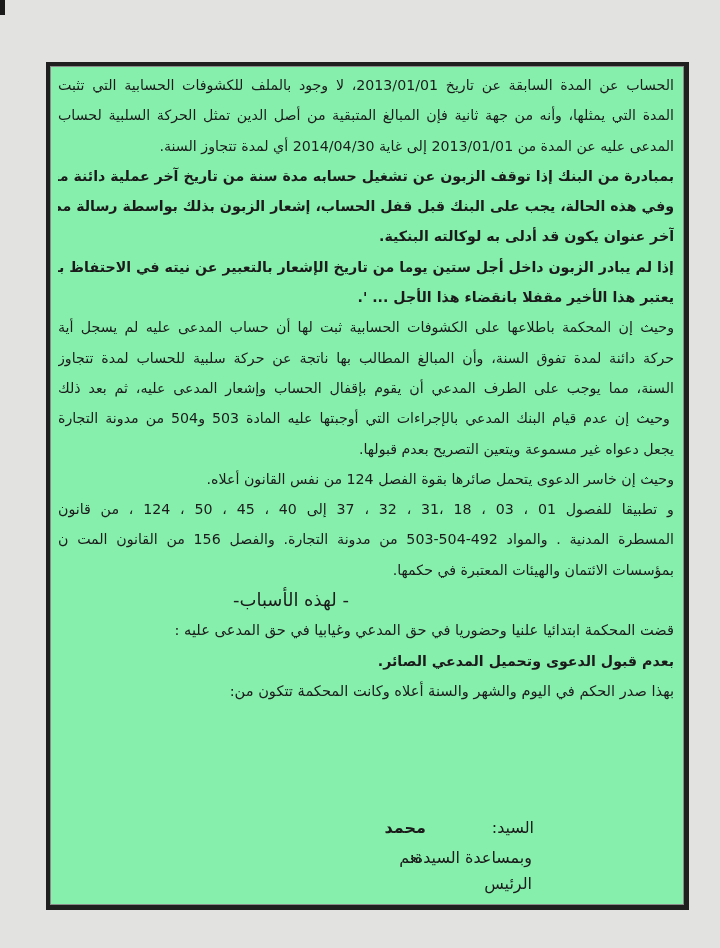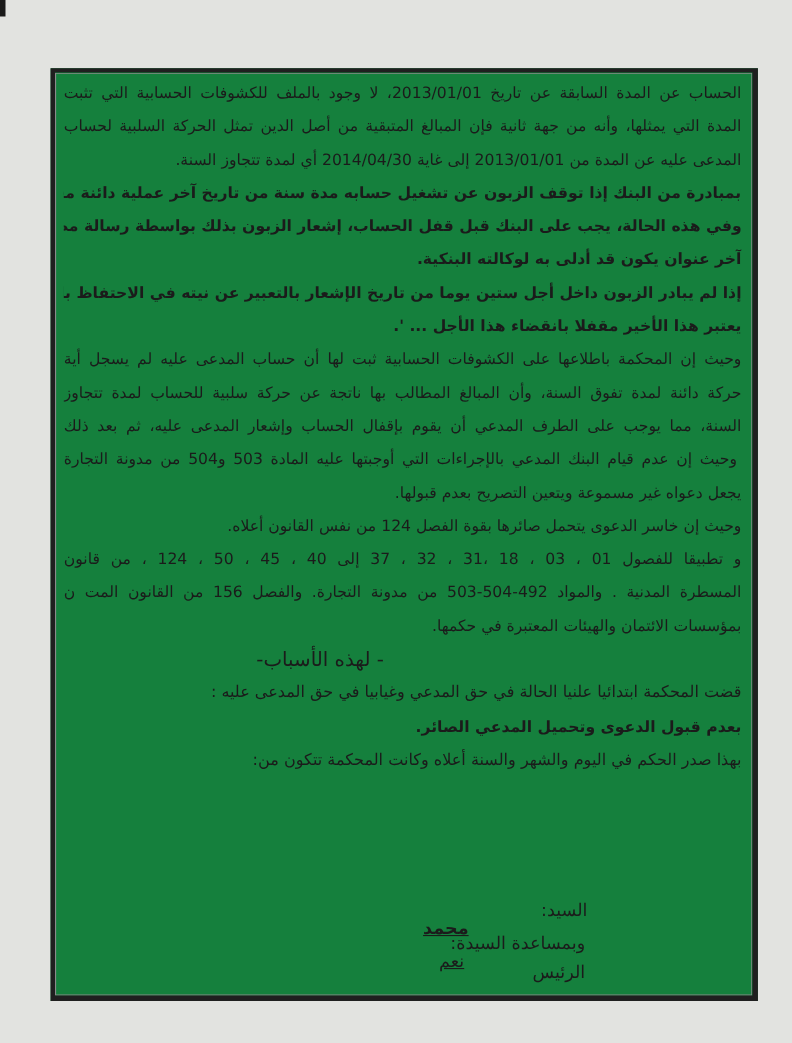--- a/index.html
+++ b/index.html
@@ -27,21 +27,21 @@
       position: absolute;
       left: 46px;
       top: 62px;
       width: 643px;
       height: 848px;
       box-sizing: border-box;
       border: 4px solid #1f1f1f;
       border-bottom-width: 5px;
       border-right-width: 5px;
       box-shadow: inset 0 0 0 1px #8a8a8a;
-      background: #15803d;
+      background: #86efac;
     }
     .content {
       position: absolute;
       left: 8px;
       right: 10px;
       top: 4px;
       direction: rtl;
       text-align: justify;
       text-align-last: right;
       font-size: 14.2px;
@@ -77,23 +77,22 @@
       position: relative;
       height: 30px;
       direction: rtl;
     }
     .sig-label {
       position: absolute;
       top: 0;
     }
     .sig-value {
       position: absolute;
-      top: 16px;
+      top: 0;
       font-weight: bold;
-      text-decoration: underline;
     }
     .president {
       position: absolute;
       font-size: 16px;
     }
   </style>
 </head>
 <body>
 
 <div class="corner-mark"></div>
@@ -111,21 +110,21 @@
     <span class="line justify">وحيث إن المحكمة باطلاعها على الكشوفات الحسابية ثبت لها أن حساب المدعى عليه لم يسجل أية</span>
     <span class="line justify">حركة دائنة لمدة تفوق السنة، وأن المبالغ المطالب بها ناتجة عن حركة سلبية للحساب لمدة تتجاوز</span>
     <span class="line justify">السنة، مما يوجب على الطرف المدعي أن يقوم بإقفال الحساب وإشعار المدعى عليه، ثم بعد ذلك</span>
     <span class="line justify indent">وحيث إن عدم قيام البنك المدعي بالإجراءات التي أوجبتها عليه المادة 503 و504 من مدونة التجارة</span>
     <span class="line">يجعل دعواه غير مسموعة ويتعين التصريح بعدم قبولها.</span>
     <span class="line">وحيث إن خاسر الدعوى يتحمل صائرها بقوة الفصل 124 من نفس القانون أعلاه.</span>
     <span class="line justify">و تطبيقا للفصول 01 ، 03 ، 18 ،31 ، 32 ، 37 إلى 40 ، 45 ، 50 ، 124 ، من قانون</span>
     <span class="line justify">المسطرة المدنية . والمواد 492-504-503 من مدونة التجارة. والفصل 156 من القانون المت ن</span>
     <span class="line">بمؤسسات الائتمان والهيئات المعتبرة في حكمها.</span>
     <span class="line heading">- لهذه الأسباب-</span>
-    <span class="line ruling">قضت المحكمة ابتدائيا علنيا الحالة في حق المدعي وغيابيا في حق المدعى عليه :</span>
+    <span class="line ruling">قضت المحكمة ابتدائيا علنيا وحضوريا في حق المدعي وغيابيا في حق المدعى عليه :</span>
     <span class="line bold">بعدم قبول الدعوى وتحميل المدعي الصائر.</span>
     <span class="line ruling">بهذا صدر الحكم في اليوم والشهر والسنة أعلاه وكانت المحكمة تتكون من:</span>
   </div>
 
   <div class="sig-row" style="position:absolute; top:752px; left:0; right:0;">
     <span class="sig-label" style="right:150px;">السيد:</span>
     <span class="sig-value" style="right:258px;">محمد</span>
   </div>
   <div class="sig-row" style="position:absolute; top:782px; left:0; right:0;">
     <span class="sig-label" style="right:152px;">وبمساعدة السيدة:</span>

